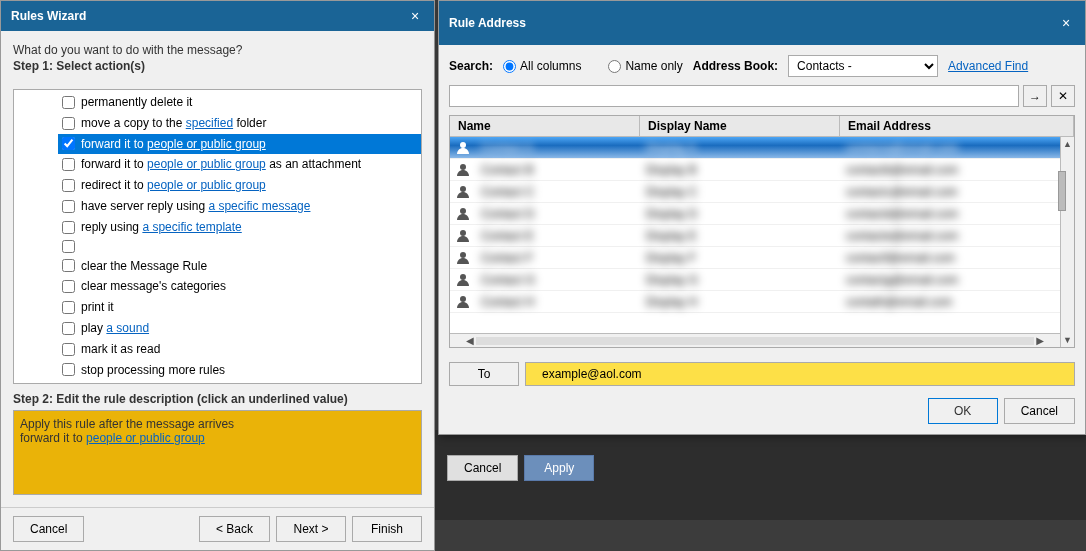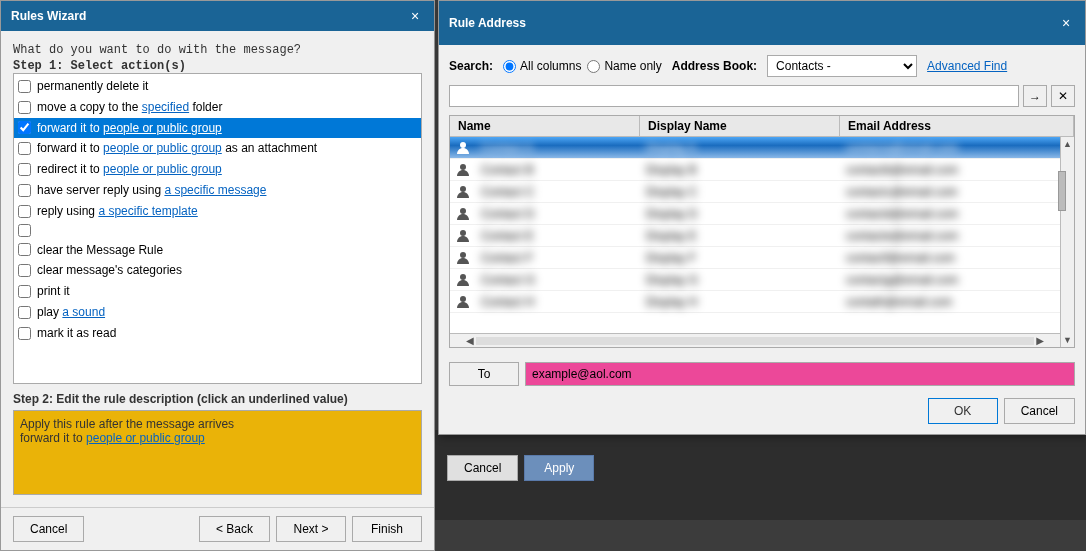--- a/index.html
+++ b/index.html
@@ -58,41 +58,41 @@
 
     .wizard-content {
       flex: 1;
       padding: 12px;
       display: flex;
       flex-direction: column;
       overflow: hidden;
     }
 
     .wizard-header {
-      margin-bottom: 0;
-      font-family: Liberation Mono, monospace;
+      margin-bottom: 16px;
     }
 
     .wizard-header p {
       font-size: 12px;
       color: #333;
     }
 
     .wizard-header .step-label {
       font-weight: 600;
       margin-top: 2px;
     }
 
     .action-list-container {
       flex: 1;
       border: 1px solid #aaa;
       background: white;
       overflow-y: scroll;
       margin-bottom: 8px;
       position: relative;
+      padding-left: 44px;
     }
 
     .action-list {
       list-style: none;
       padding: 2px 0;
     }
 
     .action-item {
       display: flex;
       align-items: center;
@@ -254,21 +254,21 @@
 
     .search-label {
       font-size: 12px;
       font-weight: 600;
       flex-shrink: 0;
     }
 
     .radio-group {
       display: flex;
       align-items: center;
-      gap: 6px;
+      gap: 27px;
     }
 
     .radio-option {
       display: flex;
       align-items: center;
       gap: 4px;
       font-size: 12px;
     }
 
     .address-book-label {
@@ -452,23 +452,23 @@
       border: 1px solid #aaa;
       background: #f0f0f0;
       cursor: pointer;
       font-size: 12px;
     }
 
     .to-field {
       flex: 1;
       height: 24px;
       border: 1px solid #aaa;
-      padding: 2px 6px;
-      font-size: 12px;
-      background: #ec4899;
+      padding: 2px 16px;
+      font-size: 12px;
+      background: #fde047;
     }
 
     .ra-footer {
       display: flex;
       justify-content: flex-end;
       gap: 6px;
       padding-top: 4px;
     }
 
     .btn-ok {
@@ -585,20 +585,24 @@
             <input type="checkbox" style="">
             <label>print it</label>
           </li>
           <li class="action-item">
             <input type="checkbox" style="">
             <label>play <a href="#">a sound</a></label>
           </li>
           <li class="action-item">
             <input type="checkbox" style="">
             <label>mark it as read</label>
+          </li>
+          <li class="action-item">
+            <input type="checkbox" style="">
+            <label>stop processing more rules</label>
           </li>
         </ul>
     </div>
 
     <div class="step2-label">Step 2: Edit the rule description (click an underlined value)</div>
     <div class="rule-description">
       <div>Apply this rule after the message arrives</div>
       <div>
         <span>forward it to </span><a href="#">people or public group</a>
       </div>

